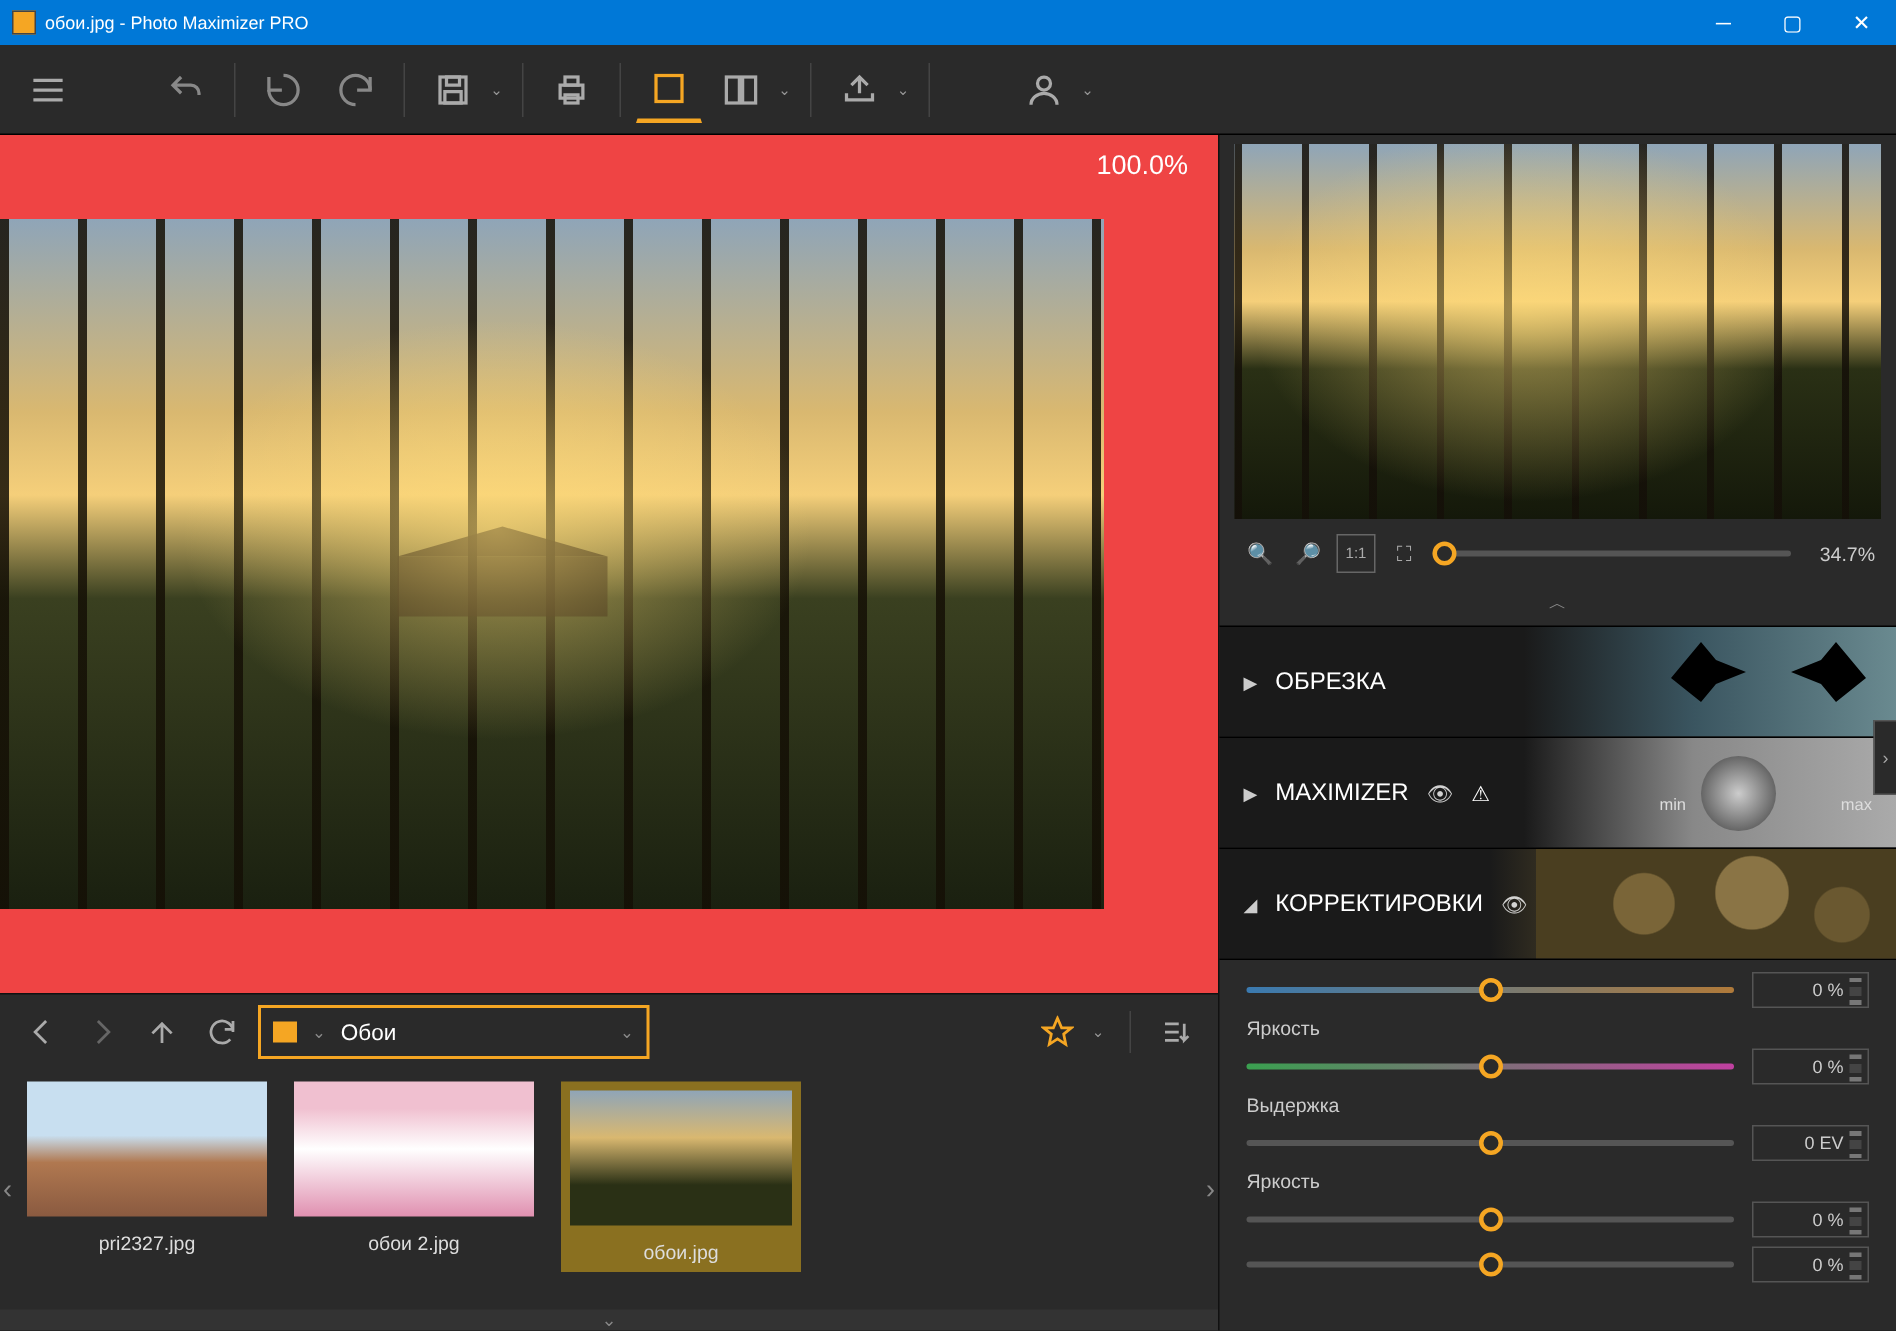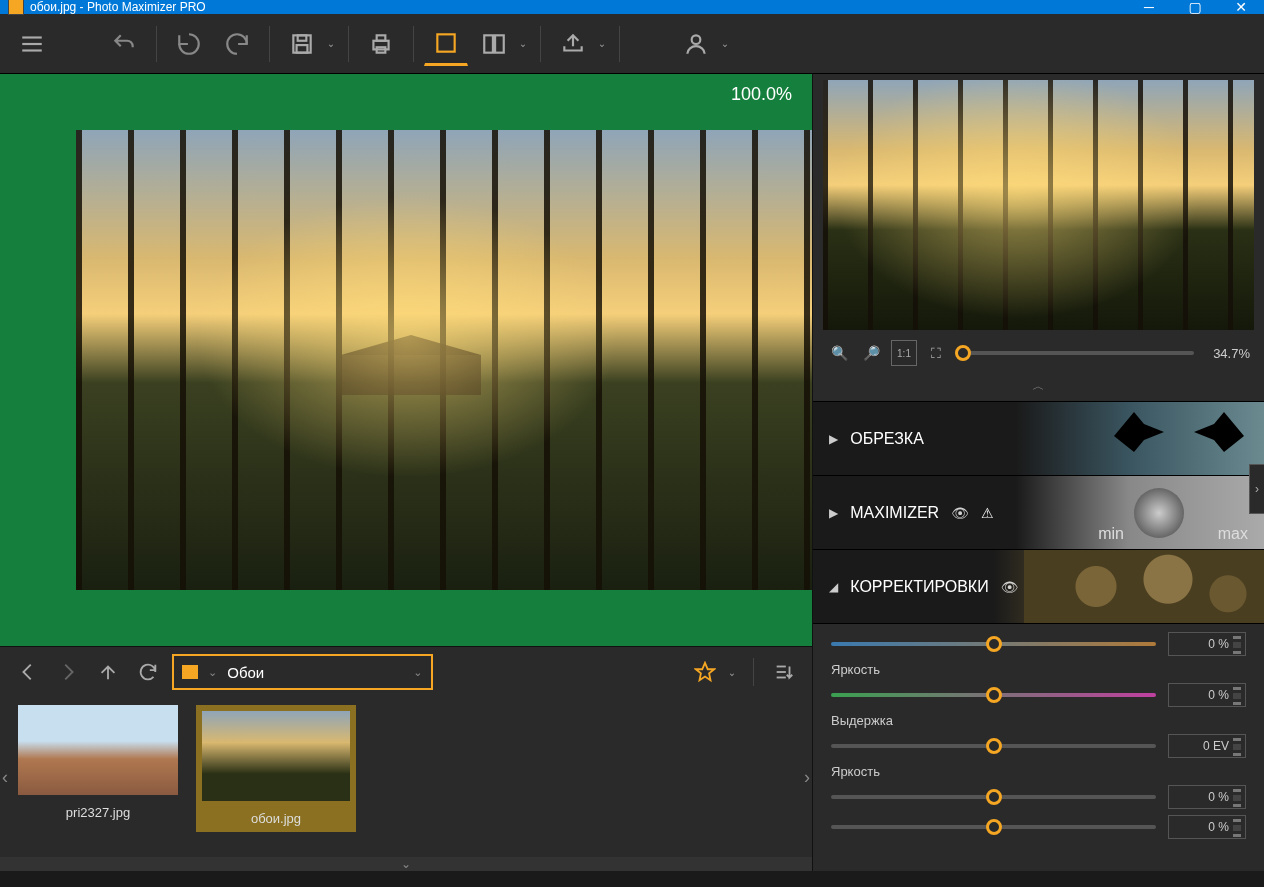--- a/index.html
+++ b/index.html
@@ -1,38 +1,38 @@
 <!DOCTYPE html>
 <html><head>
 <meta charset="utf-8">
 <style>
 * { margin:0; padding:0; box-sizing:border-box; font-family:"Segoe UI",Arial,sans-serif; }
 body { width:1264px; height:887px; background:#1a1a1a; overflow:hidden; color:#ccc; }
 
 
-.titlebar { height:14px; background:#0078d7; display:flex; align-items:center; padding:0 0 0 8px; color:#fff; font-size:12px; }
+.titlebar { height:30px; background:#0078d7; display:flex; align-items:center; padding:0 0 0 8px; color:#fff; font-size:12px; }
 .titlebar .app-icon { width:16px; height:16px; background:#f5a623; border:1px solid #444; margin-right:6px; display:inline-block; }
 .titlebar .title { flex:1; }
 .winbtn { width:46px; height:30px; display:flex; align-items:center; justify-content:center; color:#fff; font-size:14px; }
 
 
 .toolbar { height:60px; background:#2a2a2a; display:flex; align-items:center; padding:0 10px; gap:4px; border-bottom:1px solid #000; }
 .tbtn { width:44px; height:44px; display:flex; align-items:center; justify-content:center; color:#999; border:1px solid transparent; position:relative; }
 .tbtn.active { border-bottom:3px solid #f5a623; }
 .tbtn svg { width:26px; height:26px; }
 .tsep { width:1px; height:36px; background:#444; margin:0 6px; }
 .chev { font-size:10px; color:#999; margin-left:-4px; width:14px; text-align:center; }
 
 
 .main { display:flex; height:calc(100% - 90px); }
 .left { flex:1; display:flex; flex-direction:column; background:#2a2a2a; }
 .right { width:452px; background:#2a2a2a; border-left:1px solid #111; display:flex; flex-direction:column; position:relative; }
 
 
-.canvas-area { flex:1; position:relative; background:#15803d; display:flex; align-items:center; justify-content:flex-end; overflow:hidden; }
+.canvas-area { flex:1; position:relative; background:#ef4444; display:flex; align-items:center; justify-content:flex-start; overflow:hidden; }
 .zoom-label { position:absolute; top:10px; right:20px; color:#fff; font-size:18px; }
 .main-image { width:736px; height:460px; background:linear-gradient(to bottom,#8fa5b8 0%,#d9b870 28%,#f5cf7a 40%,#3a4020 55%,#1a2010 100%); position:relative; overflow:hidden; }
 .main-image::before { content:""; position:absolute; inset:0; background:repeating-linear-gradient(90deg,rgba(20,15,5,0.85) 0 6px,transparent 6px 52px); }
 .main-image::after { content:""; position:absolute; inset:0; background:radial-gradient(ellipse 300px 200px at 45% 45%, rgba(255,220,120,0.6), transparent 70%); }
 .cabin { position:absolute; left:36%; top:49%; width:140px; height:40px; background:rgba(30,20,10,0.7); }
 .cabin::before{content:"";position:absolute;top:-20px;left:0;border-left:70px solid transparent;border-right:70px solid transparent;border-bottom:20px solid rgba(30,20,10,0.8);}
 
 
 .filmstrip { height:225px; background:#2a2a2a; border-top:1px solid #111; display:flex; flex-direction:column; }
 .filmbar { height:50px; display:flex; align-items:center; padding:0 12px; gap:8px; }
@@ -66,21 +66,21 @@
 
 .accordion { border-top:1px solid #000; }
 .acc-item { height:74px; border-bottom:1px solid #000; display:flex; align-items:center; padding:0 16px; gap:12px; position:relative; overflow:hidden; color:#fff; font-size:16px; }
 .acc-arrow{font-size:12px;color:#ccc;}
 .acc-bg1{background:linear-gradient(90deg,#1a1a1a 45%,#3a5560 70%,#6a8a90);}
 .acc-bg2{background:linear-gradient(90deg,#1a1a1a 45%,#888 70%,#aaa);}
 .acc-bg3{background:linear-gradient(90deg,#1a1a1a 40%,#6a5a30 65%,#9a8045);}
 .acc-hands{position:absolute;right:20px;top:10px;display:flex;gap:30px;}
 .hand{width:50px;height:40px;background:#000;clip-path:polygon(0 60%,40% 0,60% 30%,100% 50%,60% 70%,40% 100%);} 
 .dial{position:absolute;right:80px;top:12px;width:50px;height:50px;border-radius:50%;background:radial-gradient(circle,#ccc,#666 70%,#333);}
-.minmax{position:absolute;bottom:6px;font-size:16px;color:#ddd;}
+.minmax{position:absolute;bottom:22px;font-size:11px;color:#ddd;}
 .mm-min{right:140px;} .mm-max{right:16px;}
 .gears{position:absolute;right:0;top:0;width:240px;height:100%;background:radial-gradient(circle at 30% 50%,#7a6538 20px,transparent 21px),radial-gradient(circle at 60% 40%,#8a7445 24px,transparent 25px),radial-gradient(circle at 85% 60%,#6a5830 18px,transparent 19px),#4a3e20;}
 .eye-ico{font-size:14px;opacity:0.8;}
 .warn-ico{font-size:14px;}
 
 .sliders { flex:1; overflow:hidden; padding:8px 18px 0; }
 .srow { margin-bottom:6px; }
 .slabel { font-size:13px; color:#ccc; margin-bottom:6px; display:block;}
 .sctrl { display:flex; align-items:center; gap:12px; }
 .strack { flex:1; height:4px; background:linear-gradient(90deg,#3a7ab0,#b07a3a); position:relative; border-radius:2px;}
@@ -237,20 +237,24 @@
             </svg>
           </div>
       </div>
       <div class="thumbs" id="thumbs">
         <div class="strip-nav l">‹</div>
         <div class="strip-nav r">›</div>
       <div class="thumb">
             <div class="thumb-img t1"></div>
             <div class="thumb-label">pri2327.jpg</div>
           </div>
+          <div class="thumb">
+            <div class="thumb-img t3"></div>
+            <div class="thumb-label">обои 2.jpg</div>
+          </div>
           <div class="thumb selected">
             <div class="thumb-img t4"></div>
             <div class="thumb-label">обои.jpg</div>
           </div>
         </div>
       <div class="bottom-chevron">⌄</div>
     </div>
   </div>
 
   <div class="right">

